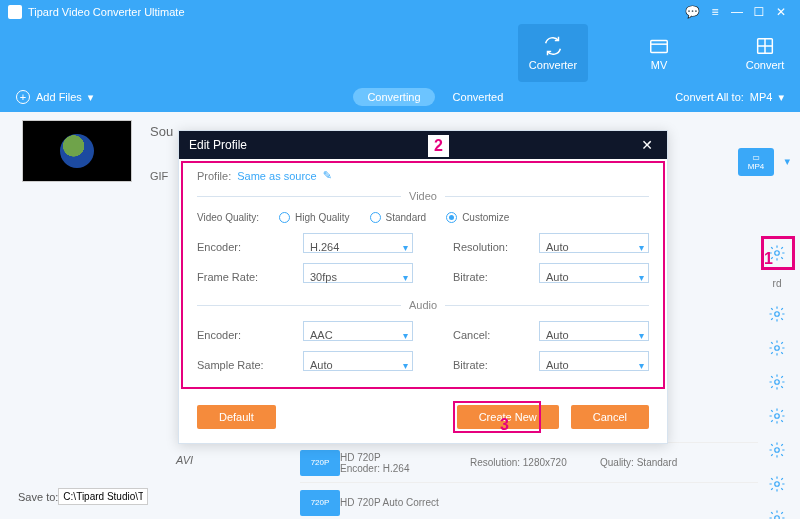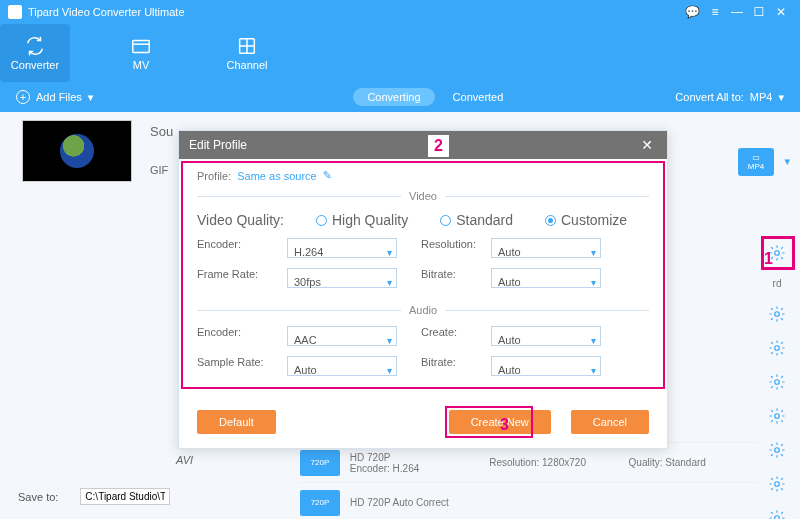--- a/index.html
+++ b/index.html
@@ -5,87 +5,87 @@
 * { box-sizing: border-box; margin: 0; padding: 0; font-family: "Segoe UI", Arial, sans-serif; }
 body { width: 800px; height: 519px; overflow: hidden; background: #fff; position: relative; }
 
 
 .titlebar { height: 24px; background: #3aa8f8; display: flex; align-items: center; padding: 0 8px; color: #fff; font-size: 11px; }
 .titlebar .logo { width: 14px; height: 14px; background: #fff; border-radius: 2px; margin-right: 6px; display: inline-block; }
 .titlebar .spacer { flex: 1; }
 .titlebar .win-btn { width: 22px; height: 18px; display: flex; align-items: center; justify-content: center; font-size: 12px; cursor: pointer; }
 
 
-.toolbar { height: 58px; background: #3aa8f8; display: flex; justify-content: flex-start; gap: 36px; }
+.toolbar { height: 58px; background: #3aa8f8; display: flex; justify-content: flex-end; gap: 36px; }
 .tool-item { width: 70px; display: flex; flex-direction: column; align-items: center; justify-content: center; color: #fff; font-size: 11px; gap: 2px; border-radius: 4px; }
 .tool-item.active { background: #2d97e6; }
 .tool-icon { width: 22px; height: 22px; display: flex; align-items: center; justify-content: center; }
 .tool-icon svg { width: 22px; height: 22px; stroke: #fff; fill: none; stroke-width: 1.6; }
 
 
 .subbar { height: 30px; background: #3aa8f8; display: flex; align-items: center; padding: 0 16px; color: #fff; font-size: 11px; }
 .add-files { display: flex; align-items: center; gap: 6px; cursor: pointer; }
 .add-plus { width: 14px; height: 14px; border: 1.4px solid #fff; border-radius: 50%; display: flex; align-items: center; justify-content: center; font-size: 11px; line-height: 1; }
 .tabset { margin-left: 260px; display: flex; gap: 4px; }
 .tab-pill { padding: 3px 14px; border-radius: 10px; cursor: pointer; }
 .tab-pill.active { background: #6cc4ff; }
 .convert-all { margin-left: auto; display: flex; align-items: center; gap: 6px; }
 
 
 .content { position: absolute; top: 112px; left: 0; right: 0; bottom: 0; background: #f4f7fb; }
 .thumb { position: absolute; left: 22px; top: 8px; width: 110px; height: 62px; background: #000; border: 1px solid #ccc; display: flex; align-items: center; justify-content: center; }
 .thumb .earth { width: 34px; height: 34px; border-radius: 50%; background: radial-gradient(circle at 40% 35%, #6fa34a 0 35%, #1c4aa0 36% 100%); }
 .sou-label { position: absolute; left: 150px; top: 12px; font-size: 13px; color: #666; }
-.gif-label { position: absolute; left: 150px; top: 52px; font-size: 11px; color: #666; }
+.gif-label { position: absolute; left: 150px; top: 58px; font-size: 11px; color: #666; }
 .mp4-badge { position: absolute; right: 26px; top: 36px; width: 36px; height: 28px; background: #3aa8f8; border-radius: 3px; display: flex; flex-direction: column; align-items: center; justify-content: center; color: #fff; font-size: 8px; }
 .mp4-badge .chev { position: absolute; right: -16px; top: 7px; color: #3aa8f8; font-size: 11px; }
 
 
 .sidecats { position: absolute; left: 166px; top: 336px; width: 130px; font-size: 11px; color: #666; font-style: italic; }
 .sidecat { padding: 6px 10px; }
 
 
 .presets { position: absolute; left: 300px; right: 42px; top: 330px; font-size: 10px; color: #777; }
-.preset { display: flex; align-items: center; gap: 10px; height: 40px; border-top: 1px solid #eee; }
+.preset { display: flex; align-items: center; height: 40px; border-top: 1px solid #eee; }
 .preset .badge { width: 40px; height: 26px; background: #3aa8f8; color: #fff; display: flex; align-items: center; justify-content: center; font-size: 8px; border-radius: 2px; }
 .preset .col { width: 130px; }
 
 
-.saveto { position: absolute; left: 18px; bottom: 14px; font-size: 11px; color: #555; display: flex; align-items: center; gap: 22px; }
+.saveto { position: absolute; left: 18px; bottom: 14px; font-size: 11px; color: #555; display: flex; align-items: center; gap: 0; }
 .saveto input { width: 90px; font-size: 10px; padding: 2px 4px; border: 1px solid #ccc; }
 
 
 .gears { position: absolute; right: 14px; top: 132px; display: flex; flex-direction: column; gap: 16px; align-items: center; }
 .gear { width: 18px; height: 18px; color: #3aa8f8; cursor: pointer; }
 .gear svg { width: 18px; height: 18px; stroke: #3aa8f8; fill: none; stroke-width: 1.6; }
 .gear-hi { position: absolute; right: 5px; top: 124px; width: 34px; height: 34px; border: 3px solid #e6007e; }
 
 
 .modal { position: absolute; left: 178px; top: 130px; width: 490px; background: #fff; border: 1px solid #d7e3ef; box-shadow: 0 2px 12px rgba(0,0,0,.15); }
-.modal-head { height: 28px; background: #737373; color: #fff; display: flex; align-items: center; padding: 0 10px; font-size: 12px; }
+.modal-head { height: 28px; background: #0f172a; color: #fff; display: flex; align-items: center; padding: 0 10px; font-size: 12px; }
 .modal-head .spacer { flex: 1; }
 .modal-head .close { width: 20px; text-align: center; cursor: pointer; font-size: 14px; }
 .modal-body { padding: 10px 18px 14px; position: relative; }
 .profile-line { font-size: 11px; color: #777; display: flex; align-items: center; gap: 6px; margin-bottom: 8px; }
 .profile-line .val { color: #3aa8f8; }
 .profile-line .pen { color: #3aa8f8; cursor: pointer; }
 
 fieldset.sect { border: none; border-top: 1px solid #d7e3ef; margin-top: 6px; padding-top: 10px; }
 fieldset.sect legend { font-size: 11px; color: #888; padding: 0 8px; margin: 0 auto; }
-.row { display: flex; align-items: flex-start; font-size: 11px; color: #666; margin-bottom: 10px; }
+.row { display: flex; align-items: flex-end; font-size: 11px; color: #666; margin-bottom: 10px; gap: 16px; }
 .row .lab { width: 90px; }
 .row .lab2 { width: 70px; margin-left: 24px; }
 .sel { width: 110px; height: 20px; border: 1px solid #bcd6ee; color: #555; font-size: 11px; padding: 8px 18px 0 6px; background: #fff; position: relative; display: flex; align-items: center; cursor: pointer; }
 .sel::after { content: "▾"; position: absolute; right: 4px; color: #3aa8f8; font-size: 10px; }
-.radio-row { display: flex; align-items: center; gap: 32px; font-size: 14px; color: #666; margin-bottom: 10px; }
+.radio-row { display: flex; align-items: center; gap: 20px; font-size: 10px; color: #666; margin-bottom: 10px; }
 .radio-opt { display: flex; align-items: center; gap: 5px; cursor: pointer; }
 .radio-dot { width: 11px; height: 11px; border: 1.4px solid #3aa8f8; border-radius: 50%; display: inline-block; position: relative; }
 .radio-dot.on::after { content: ""; position: absolute; left: 2px; top: 2px; width: 5px; height: 5px; background: #3aa8f8; border-radius: 50%; }
 
-.modal-foot { display: flex; padding: 10px 18px 14px; gap: 20px; align-items: center; }
+.modal-foot { display: flex; padding: 10px 18px 14px; gap: 12px; align-items: center; }
 .btn { height: 24px; padding: 0 22px; border: none; color: #fff; font-size: 11px; border-radius: 2px; cursor: pointer; background: #f58b3c; }
 .modal-foot .spacer { flex: 1; }
 
 
 .ann { position: absolute; color: #e6007e; font-weight: bold; font-size: 16px; }
 .ann-box { position: absolute; border: 2px solid #e6007e; pointer-events: none; }
 </style>
 </head>
 <body>
 
@@ -119,21 +119,21 @@
       </span>
     <span>MV</span>
   </div>
   <div class="tool-item">
     <span class="tool-icon">
         <svg viewBox="0 0 24 24">
           <rect x="4" y="4" width="16" height="16" rx="1"></rect>
           <path d="M12 4v16M4 12h16"></path>
         </svg>
       </span>
-    <span>Channel</span>
+    <span>Convert</span>
   </div>
 </div>
 
 <div class="subbar">
   <div class="add-files">
     <span class="add-plus">+</span>
     <span>Add Files</span>
     <span>▾</span>
   </div>
   <div class="tabset">
@@ -268,21 +268,21 @@
         <span class="lab2">Bitrate:</span>
         <div class="sel">Auto</div>
       </div>
     </fieldset>
 
     <fieldset class="sect">
       <legend>Audio</legend>
       <div class="row">
         <span class="lab">Encoder:</span>
         <div class="sel">AAC</div>
-        <span class="lab2">Create:</span>
+        <span class="lab2">Cancel:</span>
         <div class="sel">Auto</div>
       </div>
       <div class="row">
         <span class="lab">Sample Rate:</span>
         <div class="sel">Auto</div>
         <span class="lab2">Bitrate:</span>
         <div class="sel">Auto</div>
       </div>
     </fieldset>
   </div>

